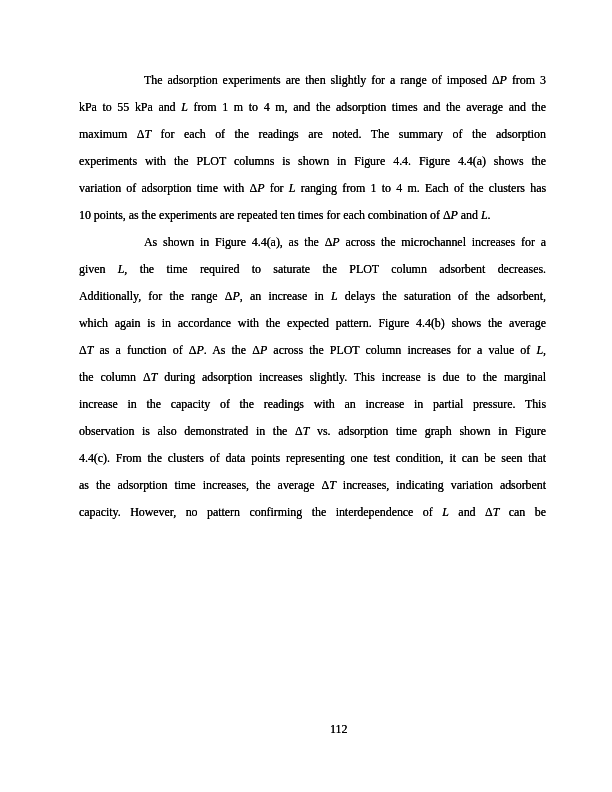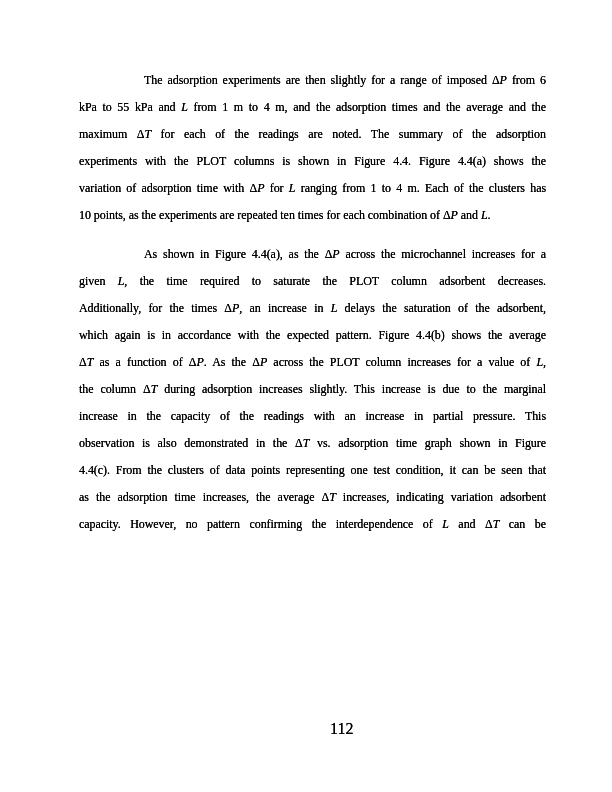--- a/index.html
+++ b/index.html
@@ -16,59 +16,59 @@
     font-family: "Liberation Serif", "DejaVu Serif", serif;
     color: #000000;
   }
   .content {
     position: absolute;
     left: 79px;
     top: 67px;
     width: 467px;
   }
   .paragraph { margin: 0; }
-  .paragraph + .paragraph { margin-top: 12px; }
+  .paragraph + .paragraph { }
   .line {
     font-size: 12px;
     line-height: 27px;
     letter-spacing: -0.06px;
     text-align: justify;
     text-align-last: justify;
     text-shadow: 0 0 0.35px #000;
     hyphens: none;
   }
   .line.last { text-align-last: left; }
   .line.first { text-indent: 65px; }
   .em { font-style: italic; }
   .page-number {
     position: absolute;
     left: 330px;
     top: 722px;
-    font-size: 16px;
+    font-size: 12px;
     line-height: 14px;
     text-shadow: 0 0 0.35px #000;
   }
 </style>
 </head>
 <body>
 
 <div class="page">
   <main class="content">
       <div class="paragraph">
-        <div class="line first"><span>The adsorption experiments are then slightly for a range of imposed Δ</span><span class="em">P</span><span> from 6</span></div>
+        <div class="line first"><span>The adsorption experiments are then slightly for a range of imposed Δ</span><span class="em">P</span><span> from 3</span></div>
         <div class="line"><span>kPa to 55 kPa and </span><span class="em">L</span><span> from 1 m to 4 m, and the adsorption times and the average and the</span></div>
         <div class="line"><span>maximum Δ</span><span class="em">T</span><span> for each of the readings are noted. The summary of the adsorption</span></div>
         <div class="line"><span>experiments with the PLOT columns is shown in Figure 4.4. Figure 4.4(a) shows the</span></div>
         <div class="line"><span>variation of adsorption time with Δ</span><span class="em">P</span><span> for </span><span class="em">L</span><span> ranging from 1 to 4 m. Each of the clusters has</span></div>
         <div class="line last"><span>10 points, as the experiments are repeated ten times for each combination of Δ</span><span class="em">P</span><span> and </span><span class="em">L</span><span>.</span></div>
       </div>
       <div class="paragraph">
         <div class="line first"><span>As shown in Figure 4.4(a), as the Δ</span><span class="em">P</span><span> across the microchannel increases for a</span></div>
         <div class="line"><span>given </span><span class="em">L</span><span>, the time required to saturate the PLOT column adsorbent decreases.</span></div>
-        <div class="line"><span>Additionally, for the times Δ</span><span class="em">P</span><span>, an increase in </span><span class="em">L</span><span> delays the saturation of the adsorbent,</span></div>
+        <div class="line"><span>Additionally, for the range Δ</span><span class="em">P</span><span>, an increase in </span><span class="em">L</span><span> delays the saturation of the adsorbent,</span></div>
         <div class="line"><span>which again is in accordance with the expected pattern. Figure 4.4(b) shows the average</span></div>
         <div class="line"><span>Δ</span><span class="em">T</span><span> as a function of Δ</span><span class="em">P</span><span>. As the Δ</span><span class="em">P</span><span> across the PLOT column increases for a value of </span><span class="em">L</span><span>,</span></div>
         <div class="line"><span>the column Δ</span><span class="em">T</span><span> during adsorption increases slightly. This increase is due to the marginal</span></div>
         <div class="line"><span>increase in the capacity of the readings with an increase in partial pressure. This</span></div>
         <div class="line"><span>observation is also demonstrated in the Δ</span><span class="em">T</span><span> vs. adsorption time graph shown in Figure</span></div>
         <div class="line"><span>4.4(c). From the clusters of data points representing one test condition, it can be seen that</span></div>
         <div class="line"><span>as the adsorption time increases, the average Δ</span><span class="em">T</span><span> increases, indicating variation adsorbent</span></div>
         <div class="line"><span>capacity. However, no pattern confirming the interdependence of </span><span class="em">L</span><span> and Δ</span><span class="em">T</span><span> can be</span></div>
       </div>
     </main>

